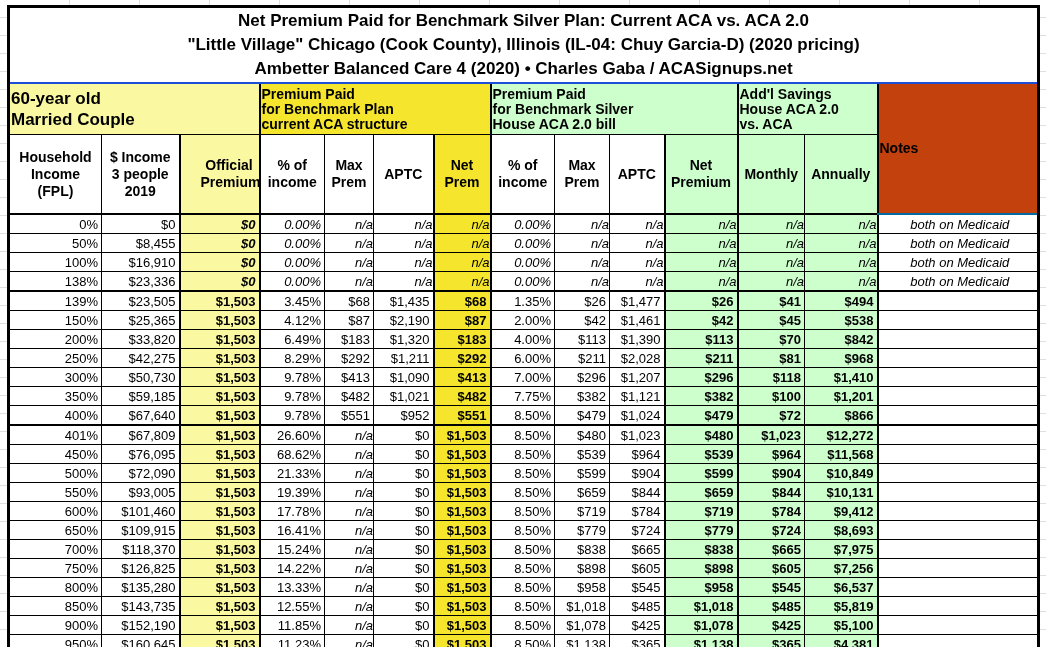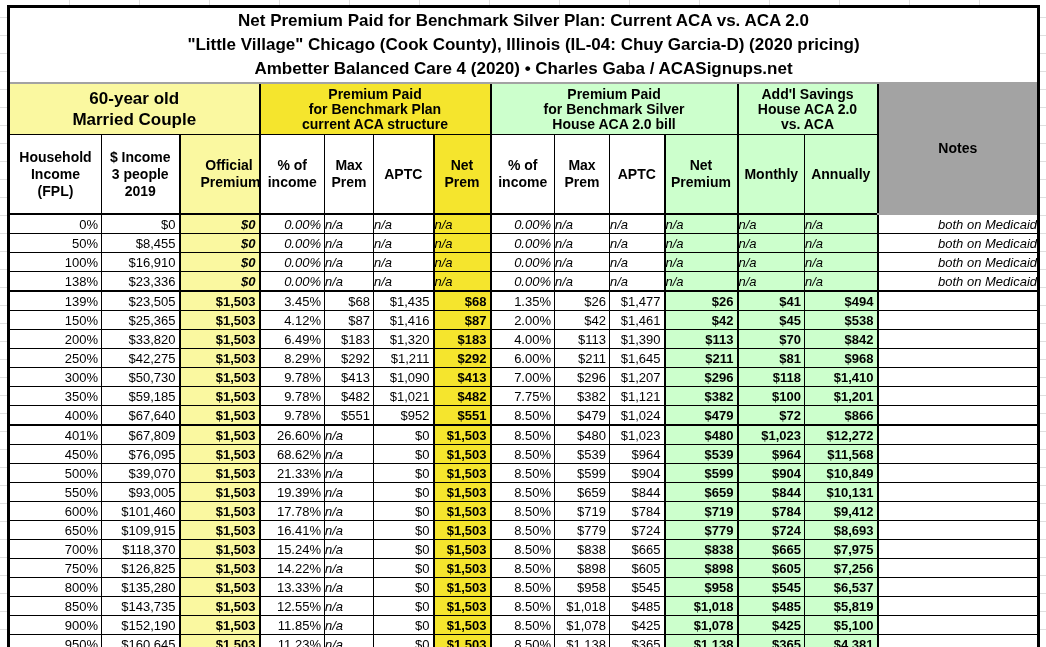--- a/index.html
+++ b/index.html
@@ -14,47 +14,47 @@
       repeating-linear-gradient(to bottom, transparent 0 17px, var(--grid,#d8d8d8) 17px 18px);
     opacity:.8;
   }
   table.main{
     position:absolute;left:7px;top:5px;z-index:1;
     border-collapse:collapse;table-layout:fixed;width:1030px;
     background:#fff;border:3px solid #000;
   }
   td{border:1px solid #000;overflow:hidden;vertical-align:middle;}
   
-  .title-cell{border-bottom:2px solid #a3a3a3;height:72px;text-align:center;background:#fff;}
+  .title-cell{border-bottom:2px solid #1d4ed8;height:72px;text-align:center;background:#fff;}
   .title-line{font-size:17px;line-height:24px;font-weight:700;color:#000;white-space:nowrap;}
   
-  .group-row td{height:48px;font-weight:700;text-align:center;white-space:pre-line;font-size:14px;line-height:15px;margin-top:48px;}
+  .group-row td{height:48px;font-weight:700;white-space:pre-line;font-size:14px;line-height:15px;margin-top:48px;}
   .g-demo{background:var(--pale-yellow);font-size:17px !important;line-height:21px !important;border-right-width:2px;}
   .g-aca{background:var(--bright-yellow);border-right-width:2px;}
   .g-aca2{background:var(--pale-green);border-right-width:2px;}
   .g-sav{background:var(--pale-green);border-right-width:2px;}
-  .g-notes{background:#a3a3a3;border-bottom:2px solid #a3a3a3;font-size:14px;}
+  .g-notes{background:#c2410c;border-bottom:2px solid #0369a1;font-size:14px;}
   
   .hcell{
     height:76px;font-weight:700;font-size:14px;line-height:17px;
     text-align:center;white-space:pre-line;border-bottom-width:2px;background:#fff;
   }
   
   .c-off{background:var(--pale-yellow);border-left-width:2px;border-right-width:2px;padding-left:20px;}
   .c-net{background:var(--bright-yellow);border-left-width:2px;border-right-width:2px;}
   .c-net2{background:var(--pale-green);border-left-width:2px;border-right-width:2px;}
   .c-mon{background:var(--pale-green);}
   .c-ann{background:var(--pale-green);border-right-width:2px;}
   
   .dcell{height:18px;font-size:13px;text-align:right;padding:0 3px 0 0;white-space:nowrap;background-clip:padding-box;}
   .dcell.c-fpl,.dcell.c-inc,.dcell.c-pct,.dcell.c-max,.dcell.c-aptc,
   .dcell.c-pct2,.dcell.c-max2,.dcell.c-aptc2,.dcell.c-notes{background:#fff;}
   .dcell.c-off,.dcell.c-net,.dcell.c-net2,.dcell.c-mon,.dcell.c-ann{font-weight:700;}
-  .dcell.c-notes{text-align:right;padding:0 0 0 4px;font-style:italic;font-weight:400;}
-  .na{text-align:left;font-style:italic;font-weight:400 !important;padding:0 !important;}
+  .dcell.c-notes{text-align:center;padding:0 0 0 4px;font-style:italic;font-weight:400;}
+  .na{text-align:right;font-style:italic;font-weight:400 !important;padding:0 !important;}
   .ital{font-style:italic;}
   tr.sep td{border-bottom-width:2px;margin-left:10px;}
 </style>
 </head>
 <body>
 
 <div class="grid-bg"></div>
 
 <table class="main">
   <colgroup>
@@ -202,21 +202,21 @@
         <td class="dcell c-mon">$41</td>
         <td class="dcell c-ann">$494</td>
         <td class="dcell c-notes"></td>
       </tr>
       <tr class="data">
         <td class="dcell c-fpl">150%</td>
         <td class="dcell c-inc">$25,365</td>
         <td class="dcell c-off">$1,503</td>
         <td class="dcell c-pct">4.12%</td>
         <td class="dcell c-max">$87</td>
-        <td class="dcell c-aptc">$1,416</td>
+        <td class="dcell c-aptc">$2,190</td>
         <td class="dcell c-net">$87</td>
         <td class="dcell c-pct2">2.00%</td>
         <td class="dcell c-max2">$42</td>
         <td class="dcell c-aptc2">$1,461</td>
         <td class="dcell c-net2">$42</td>
         <td class="dcell c-mon">$45</td>
         <td class="dcell c-ann">$538</td>
         <td class="dcell c-notes"></td>
       </tr>
       <tr class="data">
@@ -238,21 +238,21 @@
       <tr class="data">
         <td class="dcell c-fpl">250%</td>
         <td class="dcell c-inc">$42,275</td>
         <td class="dcell c-off">$1,503</td>
         <td class="dcell c-pct">8.29%</td>
         <td class="dcell c-max">$292</td>
         <td class="dcell c-aptc">$1,211</td>
         <td class="dcell c-net">$292</td>
         <td class="dcell c-pct2">6.00%</td>
         <td class="dcell c-max2">$211</td>
-        <td class="dcell c-aptc2">$1,645</td>
+        <td class="dcell c-aptc2">$2,028</td>
         <td class="dcell c-net2">$211</td>
         <td class="dcell c-mon">$81</td>
         <td class="dcell c-ann">$968</td>
         <td class="dcell c-notes"></td>
       </tr>
       <tr class="data">
         <td class="dcell c-fpl">300%</td>
         <td class="dcell c-inc">$50,730</td>
         <td class="dcell c-off">$1,503</td>
         <td class="dcell c-pct">9.78%</td>
@@ -326,21 +326,21 @@
         <td class="dcell c-pct2">8.50%</td>
         <td class="dcell c-max2">$539</td>
         <td class="dcell c-aptc2">$964</td>
         <td class="dcell c-net2">$539</td>
         <td class="dcell c-mon">$964</td>
         <td class="dcell c-ann">$11,568</td>
         <td class="dcell c-notes"></td>
       </tr>
       <tr class="data">
         <td class="dcell c-fpl">500%</td>
-        <td class="dcell c-inc">$39,070</td>
+        <td class="dcell c-inc">$72,090</td>
         <td class="dcell c-off">$1,503</td>
         <td class="dcell c-pct">21.33%</td>
         <td class="dcell c-max na">n/a</td>
         <td class="dcell c-aptc">$0</td>
         <td class="dcell c-net">$1,503</td>
         <td class="dcell c-pct2">8.50%</td>
         <td class="dcell c-max2">$599</td>
         <td class="dcell c-aptc2">$904</td>
         <td class="dcell c-net2">$599</td>
         <td class="dcell c-mon">$904</td>

